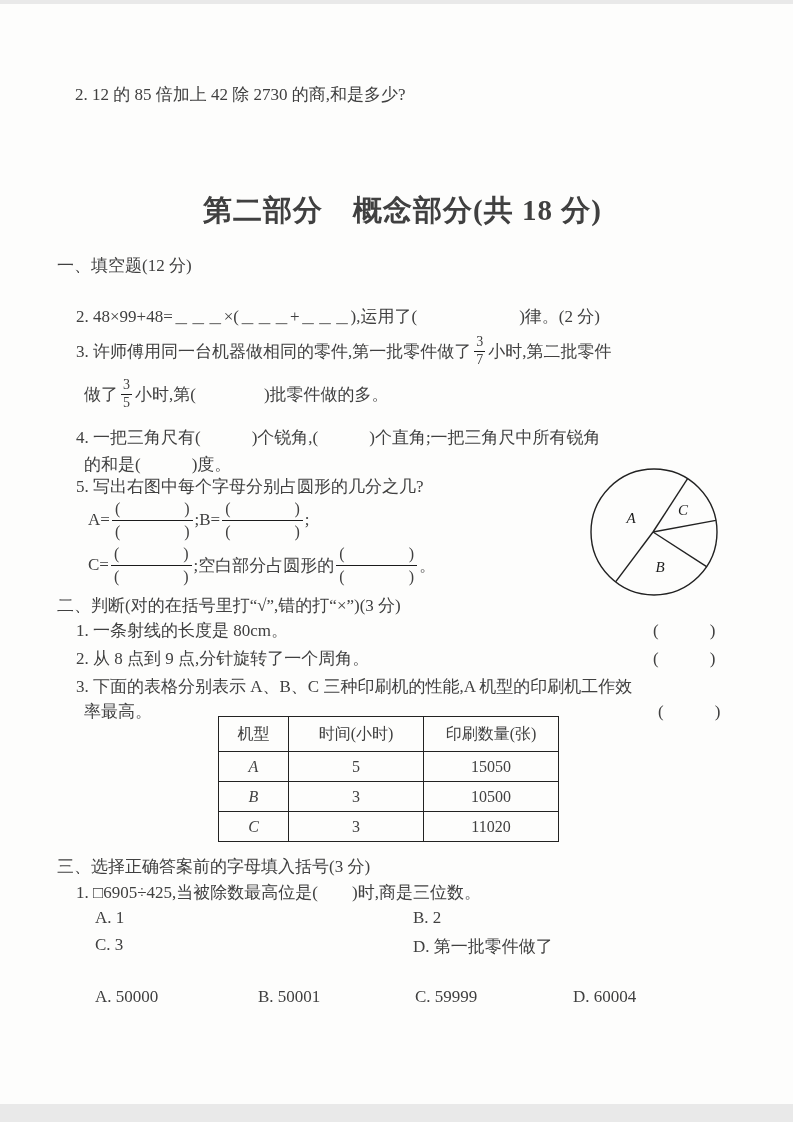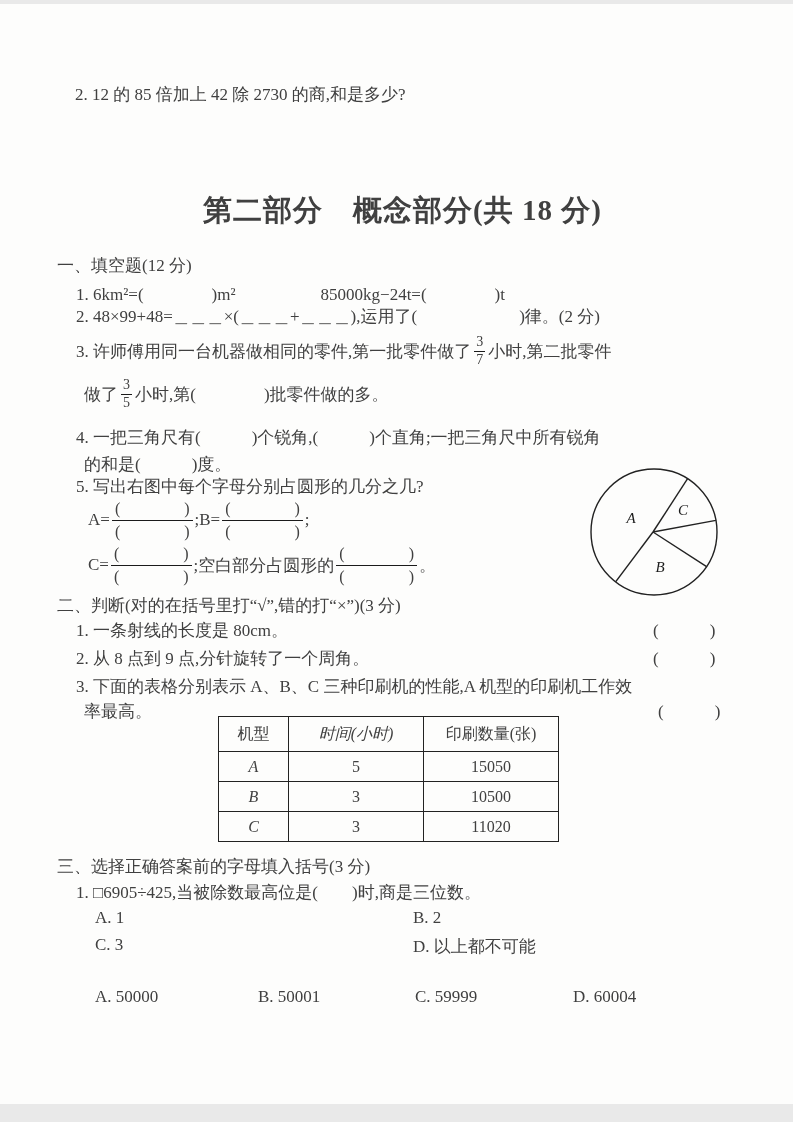--- a/index.html
+++ b/index.html
@@ -37,41 +37,40 @@
   .bfrac .fden { padding-top:1px; }
   
   .ptable { border-collapse:collapse; font-size:16px; }
   .ptable th, .ptable td {
     border:1.6px solid #222; text-align:center; padding:0;
     font-weight:normal;
   }
   .ptable th { height:34px; }
   .ptable td { height:29px; }
   .col-model { width:69px; }
-  .col-time  { width:134px;font-style:italic; }
+  .col-time  { width:134px; }
   .col-count { width:134px; }
   .ptable tbody td:first-child { font-style:italic; }
   
   .pie { position:absolute; }
   .pie .shape { fill:none; stroke:#222; stroke-width:1.4; }
   .pie text { font-size:15px; font-style:italic; fill:#1b1b1b; text-anchor:middle; }
   .bracket { position:absolute; white-space:pre; }
 </style>
 </head>
 <body>
 
 <div class="page">
 
   <div class="abs" style="left:75px; top:79px;">2. 12 的 85 倍加上 42 除 2730 的商,和是多少?</div>
 
   <div class="title" style="top:187px;padding-left:12px;">第二部分　概念部分(共 18 分)</div>
 
   <div class="abs sec-heading" style="left:57px; top:250px;">一、填空题(12 分)</div>
 
-  <div class="abs" style="left:76px; top:279px;">1. 6km²=(　　　　)m²　　　　　85000kg−24t=(　　　　)t</div>
 
   <div class="abs" style="left:76px; top:301px;">2. 48×99+48=＿＿＿×(＿＿＿+＿＿＿),运用了(　　　　　　)律。(2 分)</div>
 
   <div class="flexln" style="left:76px; top:326px; height:42px;">
     <span>3. 许师傅用同一台机器做相同的零件,第一批零件做了</span>
     <span class="frac">
       <span class="fnum">3</span>
       <span class="fden">7</span>
     </span>
     <span>小时,第二批零件</span>
@@ -169,21 +168,21 @@
     </tbody>
   </table>
 
   <div class="abs sec-heading" style="left:57px; top:851px;">三、选择正确答案前的字母填入括号(3 分)</div>
 
   <div class="abs" style="left:76px; top:877px;">1. □6905÷425,当被除数最高位是(　　)时,商是三位数。</div>
 
   <div class="abs" style="left:95px; top:904px;">A. 1</div>
   <div class="abs" style="left:413px; top:904px;">B. 2</div>
   <div class="abs" style="left:95px; top:931px;">C. 3</div>
-  <div class="abs" style="left:413px; top:931px;">D. 以上都不可能</div>
+  <div class="abs" style="left:413px; top:931px;">D. 第一批零件做了</div>
 
 
   <div class="abs" style="left:95px; top:983px;">A. 50000</div>
   <div class="abs" style="left:258px; top:983px;">B. 50001</div>
   <div class="abs" style="left:415px; top:983px;">C. 59999</div>
   <div class="abs" style="left:573px; top:983px;">D. 60004</div>
 
 </div>
 
 </body></html>

